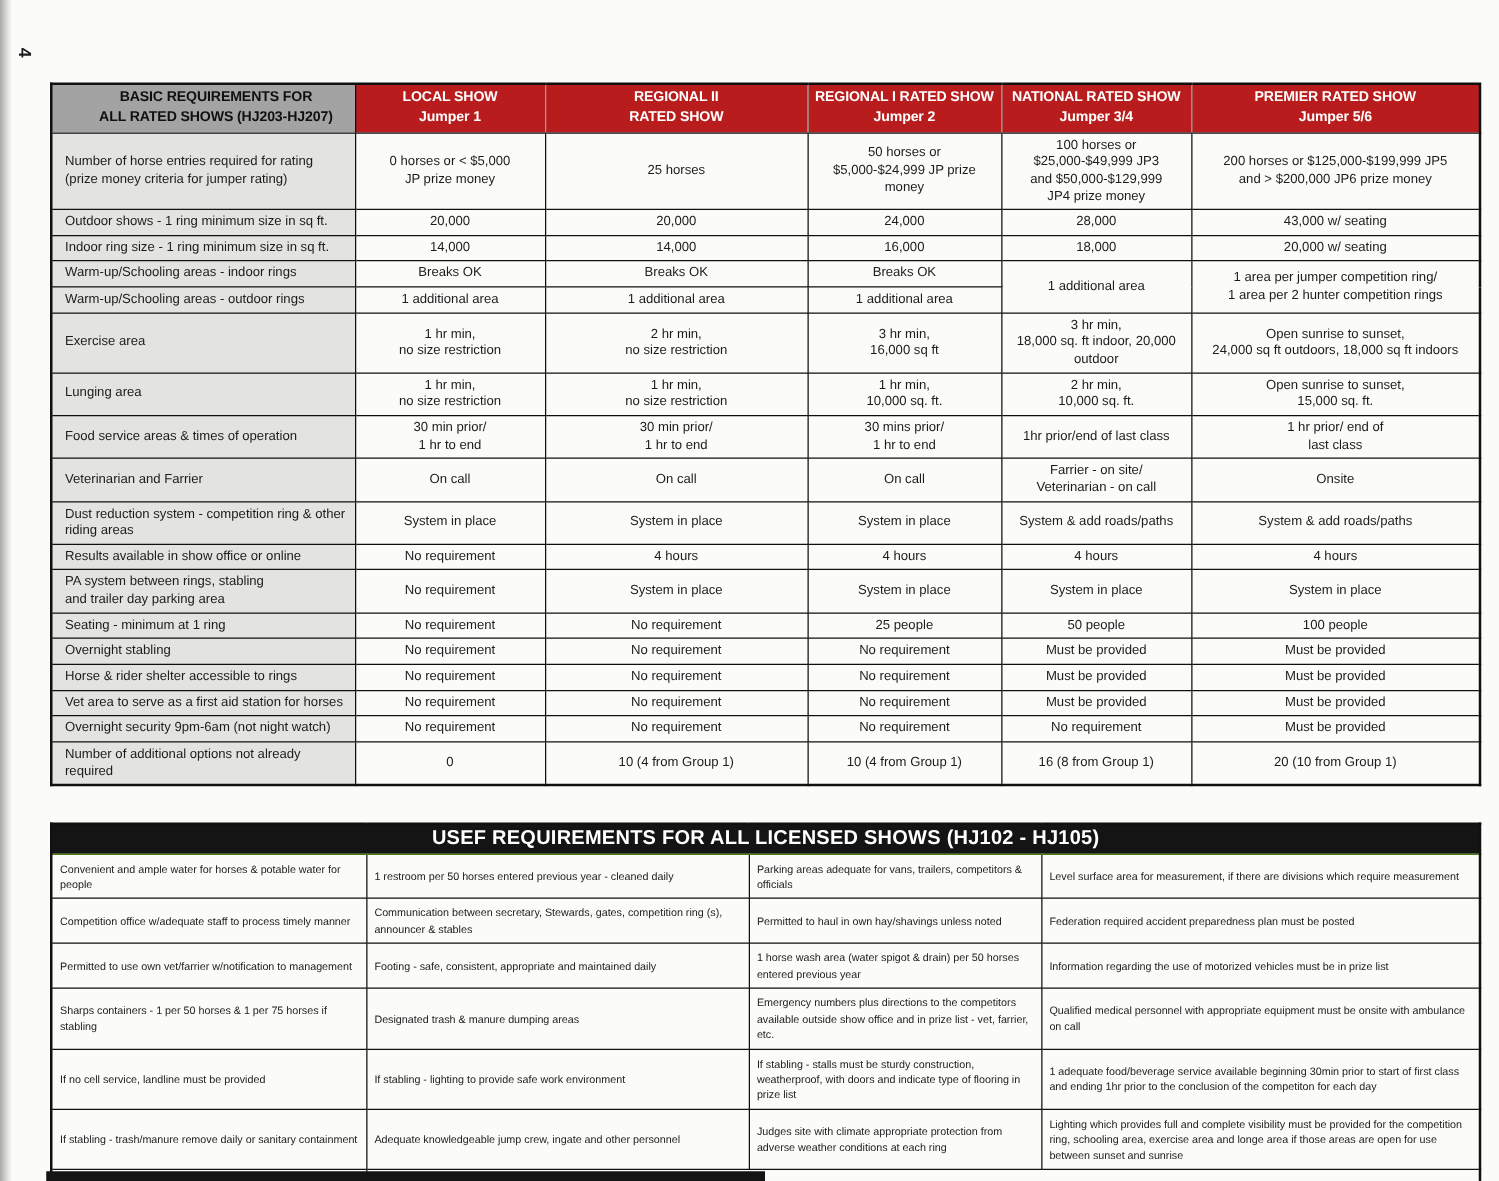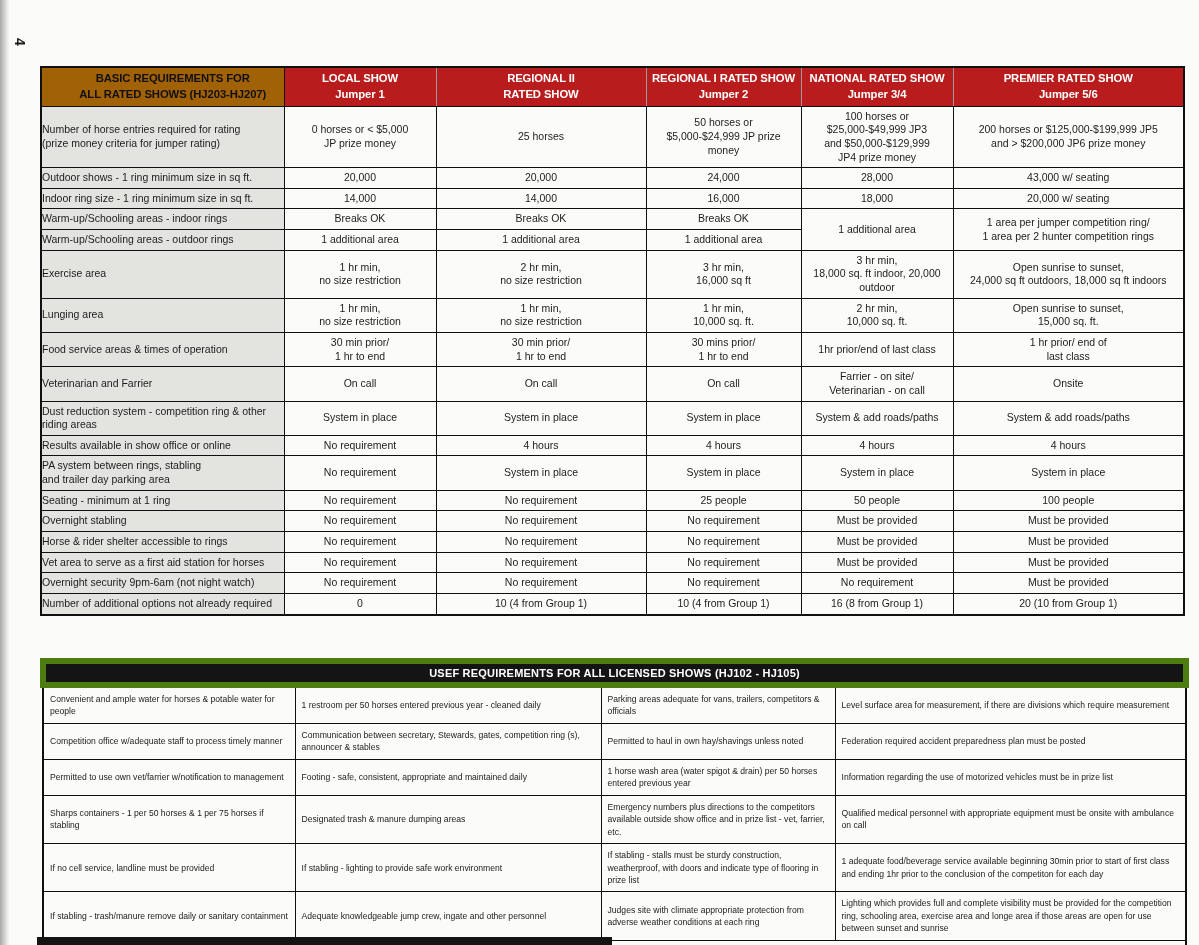--- a/index.html
+++ b/index.html
@@ -43,34 +43,34 @@
     white-space: pre-line;
   }
   .main thead th {
     height: 38px;
     background: #b91c1c; color: #fff;
     font-weight: bold; font-size: 11.3px; line-height: 1.4;
     letter-spacing: -0.1px;
     border: 1px solid #9a9a9a; border-top: 2px solid #101010; border-bottom: 1px solid #101010;
   }
   .main thead th.label-head {
-    background: #a16207; color: #101010;
+    background: #a3a3a3; color: #101010;
     border: 1px solid #101010;
     padding-left: 24px;
   }
   .main td.rowlabel {
     background: #e3e3e0;
-    text-align: left; padding-left: 0;
+    text-align: left; padding-left: 10px;
   }
   table.usef { top: 658px; width: 1143px; border: 2px solid #101010; }
   .usef thead th {
     height: 24px;
     background: #141414; color: #fff;
-    font-weight: bold; font-size: 11px; letter-spacing: 0.2px;
-    border: 6px solid #4d7c0f;
+    font-weight: bold; font-size: 16px; letter-spacing: 0.2px;
+    border: 1px solid #4d7c0f;
     text-align: center; vertical-align: middle;
   }
   .usef td {
     border: 1px solid #101010;
     font-size: 8.6px; line-height: 1.45;
     padding: 5px 6px;
     text-align: left; vertical-align: middle;
     color: #222;
   }
   .usef td.footnote {

